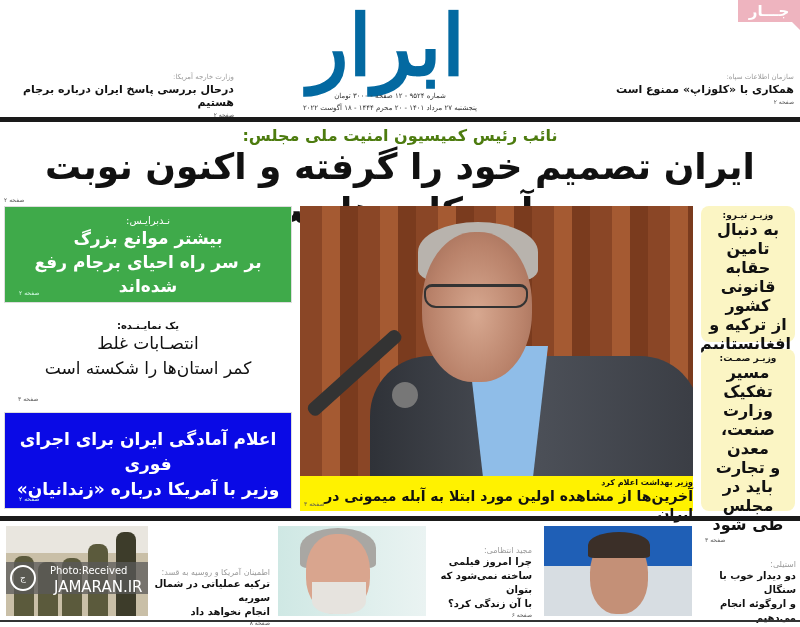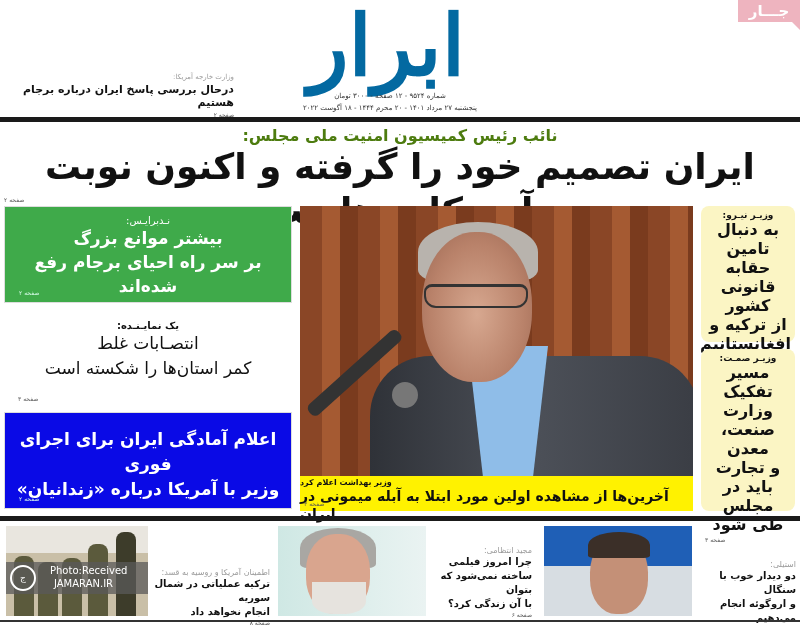--- a/index.html
+++ b/index.html
@@ -45,21 +45,21 @@
 
   
   #photo{position:absolute;left:300px;top:206px;width:393px;height:270px;overflow:hidden;background:repeating-linear-gradient(90deg,#8a4626 0 22px,#a55a32 22px 40px,#7a3b1e 40px 58px)}
   #photo .face{position:absolute;left:122px;top:26px;width:110px;height:150px;border-radius:48% 48% 46% 46%;background:radial-gradient(ellipse at 50% 55%,#d7a890 0%,#b9826a 60%,#9b6752 100%)}
   #photo .hair{position:absolute;left:118px;top:16px;width:120px;height:60px;border-radius:50% 50% 20% 20%;background:#b8b3ad}
   #photo .glasses{position:absolute;left:124px;top:78px;width:104px;height:24px;border:2px solid #333;border-radius:8px 8px 12px 12px;border-top-width:3px}
   #photo .suit{position:absolute;left:70px;top:150px;width:330px;height:130px;border-radius:60px 60px 0 0;background:linear-gradient(90deg,#2f3238,#4c5058 50%,#3a3d44)}
   #photo .shirt{position:absolute;left:168px;top:140px;width:80px;height:140px;background:#8fbde8;clip-path:polygon(0 0,100% 0,80% 100%,20% 100%)}
   #photo .mic{position:absolute;left:10px;top:200px;width:120px;height:14px;background:#333;transform:rotate(-42deg);transform-origin:left center;border-radius:6px}
   #photo .mic-head{position:absolute;left:92px;top:176px;width:26px;height:26px;border-radius:50%;background:#777}
-  #caption{position:absolute;left:300px;top:476px;width:393px;height:35px;background:#fff200;direction:rtl;text-align:left}
+  #caption{position:absolute;left:300px;top:476px;width:393px;height:35px;background:#fff200;direction:rtl;text-align:right}
   #caption .kicker{font-size:8px;font-weight:bold;margin-top:2px}
   #caption .title{font-size:14px;font-weight:bold;line-height:18px}
   #caption .pg{position:absolute;left:4px;bottom:4px}
 
   
   .cream{position:absolute;left:701px;width:94px;background:#fbf5c4;border-radius:8px;direction:rtl;text-align:center;padding:4px 4px}
   .cream .kicker{font-size:9px;font-weight:bold}
   .cream .line{font-size:16px;font-weight:bold;line-height:19px}
   .cream .pg{text-align:left;margin-top:2px}
   #cream1{top:206px;height:136px}
@@ -73,21 +73,21 @@
   .bstory .img{position:absolute;top:2px;height:90px}
   .bstory .txt{position:absolute;direction:rtl;text-align:right}
   .bstory .kicker{font-size:8px;color:#9a9a9a}
   .bstory .line{font-size:10px;font-weight:bold;line-height:14px}
   #bs-left .img{left:6px;width:142px;background:linear-gradient(180deg,#e9e6df 0 30%,#c9bfa7 30% 100%)}
   #bs-left .img .soldier{position:absolute;bottom:0;width:20px;background:#5b5a3c;border-radius:8px 8px 0 0}
   #bs-left .txt{left:152px;top:44px;width:118px}
   #watermark{position:absolute;left:6px;top:562px;width:142px;height:32px;background:rgba(90,90,90,0.75);color:#fff}
   #watermark .wm-logo{position:absolute;left:4px;top:3px;width:26px;height:26px;border:2px solid #fff;border-radius:50%;font-size:9px;line-height:22px;text-align:center}
   #watermark .wm-t1{position:absolute;left:44px;top:3px;font-size:10px}
-  #watermark .wm-t2{position:absolute;left:48px;top:16px;font-size:10px}
+  #watermark .wm-t2{position:absolute;left:48px;top:16px;font-size:15px}
   #bs-mid .img{left:278px;width:148px;background:linear-gradient(90deg,#cfe8e4,#eaf3f2)}
   #bs-mid .img .head{position:absolute;left:28px;top:8px;width:64px;height:80px;border-radius:45%;background:#d9a58e}
   #bs-mid .img .hairm{position:absolute;left:22px;top:2px;width:76px;height:40px;border-radius:50% 50% 10% 10%;background:#a9a7a3}
   #bs-mid .img .beard{position:absolute;left:34px;top:56px;width:54px;height:32px;border-radius:0 0 40% 40%;background:#e6e3de}
   #bs-mid .txt{left:430px;top:22px;width:102px}
   #bs-right .img{left:544px;width:148px;background:linear-gradient(180deg,#1f5fb6 0 45%,#d7dde2 45% 100%)}
   #bs-right .img .head{position:absolute;left:46px;top:12px;width:58px;height:76px;border-radius:45%;background:#c49077}
   #bs-right .img .hairr{position:absolute;left:44px;top:6px;width:62px;height:26px;border-radius:50% 50% 10% 10%;background:#3b2f28}
   #bs-right .txt{left:698px;top:36px;width:98px}
 </style>
@@ -97,20 +97,25 @@
 <div id="masthead">
   <div id="left-head" class="side-head">
     <div class="kicker">وزارت خارجه آمریکا:</div>
     <div class="title">درحال بررسی پاسخ ایران درباره برجام هستیم</div>
     <div class="pg">صفحه ۲</div>
   </div>
   <div id="logo">ابرار</div>
   <div id="issue-line1">شماره ۹۵۲۴ - ۱۲ صفحه - ۳۰۰۰ تومان</div>
   <div id="issue-line2">پنجشنبه ۲۷ مرداد ۱۴۰۱ - ۲۰ محرم ۱۴۴۴ - ۱۸ آگوست ۲۰۲۲</div>
   <div id="tag-box">جـــار</div>
+  <div id="right-head" class="side-head">
+    <div class="kicker">سازمان اطلاعات سپاه:</div>
+    <div class="title">همکاری با «کلوزاپ» ممنوع است</div>
+    <div class="pg">صفحه ۲</div>
+  </div>
   <div id="rule-top"></div>
 </div>
 
 <div id="main-head">
   <div id="main-kicker">نائب رئیس کمیسیون امنیت ملی مجلس:</div>
   <div id="main-title">ایران تصمیم خود را گرفته و اکنون نوبت آمریکایی‌هاست</div>
 </div>
 <div id="main-pg" class="pg">صفحه ۲</div>
 
 <div id="green-box" class="framebox">

